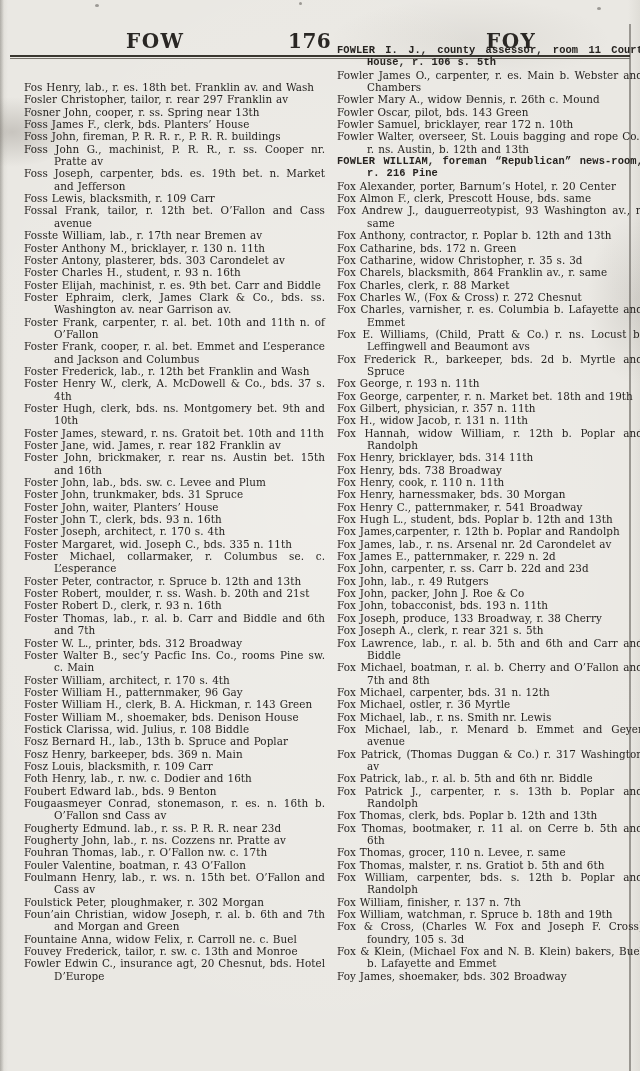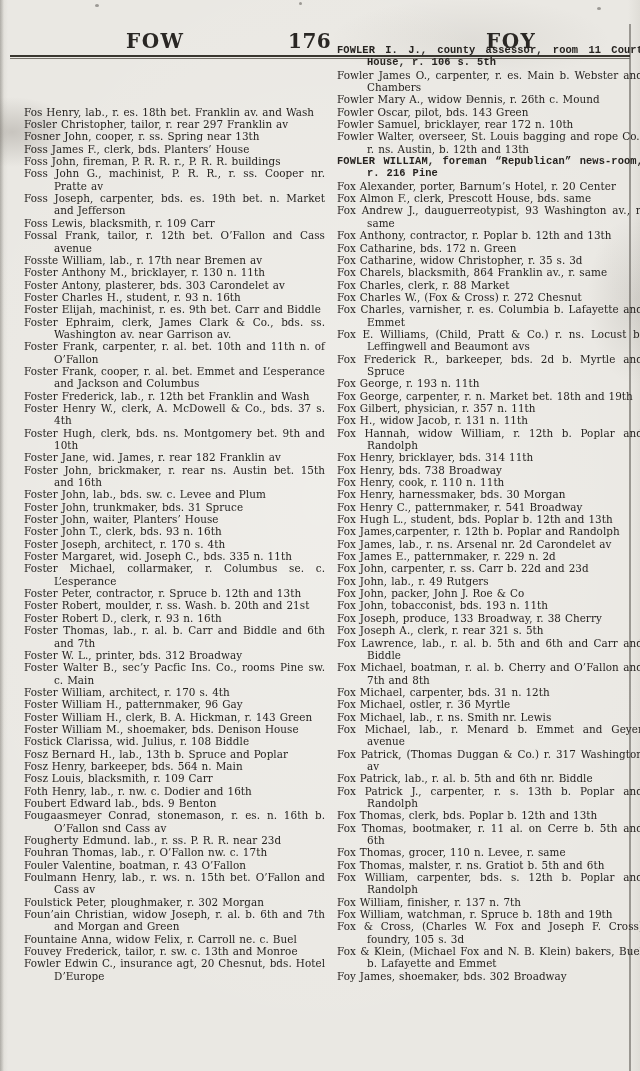--- a/index.html
+++ b/index.html
@@ -90,20 +90,21 @@
         <p class="entry">Foster Anthony M., bricklayer, r. 130 n. 11th</p>
         <p class="entry">Foster Antony, plasterer, bds. 303 Carondelet av</p>
         <p class="entry">Foster Charles H., student, r. 93 n. 16th</p>
         <p class="entry">Foster Elijah, machinist, r. es. 9th bet. Carr and Biddle</p>
         <p class="entry">Foster Ephraim, clerk, James Clark &amp; Co., bds. ss. Washington av. near Garrison av.</p>
         <p class="entry">Foster Frank, carpenter, r. al. bet. 10th and 11th n. of O’Fallon</p>
         <p class="entry">Foster Frank, cooper, r. al. bet. Emmet and L’esperance and Jackson and Columbus</p>
         <p class="entry">Foster Frederick, lab., r. 12th bet Franklin and Wash</p>
         <p class="entry">Foster Henry W., clerk, A. McDowell &amp; Co., bds. 37 s. 4th</p>
         <p class="entry">Foster Hugh, clerk, bds. ns. Montgomery bet. 9th and 10th</p>
+        <p class="entry">Foster James, steward, r. ns. Gratoit bet. 10th and 11th</p>
         <p class="entry">Foster Jane, wid. James, r. rear 182 Franklin av</p>
         <p class="entry">Foster John, brickmaker, r. rear ns. Austin bet. 15th and 16th</p>
         <p class="entry">Foster John, lab., bds. sw. c. Levee and Plum</p>
         <p class="entry">Foster John, trunkmaker, bds. 31 Spruce</p>
         <p class="entry">Foster John, waiter, Planters’ House</p>
         <p class="entry">Foster John T., clerk, bds. 93 n. 16th</p>
         <p class="entry">Foster Joseph, architect, r. 170 s. 4th</p>
         <p class="entry">Foster Margaret, wid. Joseph C., bds. 335 n. 11th</p>
         <p class="entry">Foster Michael, collarmaker, r. Columbus se. c. L’esperance</p>
         <p class="entry">Foster Peter, contractor, r. Spruce b. 12th and 13th</p>
@@ -111,26 +112,27 @@
         <p class="entry">Foster Robert D., clerk, r. 93 n. 16th</p>
         <p class="entry">Foster Thomas, lab., r. al. b. Carr and Biddle and 6th and 7th</p>
         <p class="entry">Foster W. L., printer, bds. 312 Broadway</p>
         <p class="entry">Foster Walter B., sec’y Pacfic Ins. Co., rooms Pine sw. c. Main</p>
         <p class="entry">Foster William, architect, r. 170 s. 4th</p>
         <p class="entry">Foster William H., patternmaker, 96 Gay</p>
         <p class="entry">Foster William H., clerk, B. A. Hickman, r. 143 Green</p>
         <p class="entry">Foster William M., shoemaker, bds. Denison House</p>
         <p class="entry">Fostick Clarissa, wid. Julius, r. 108 Biddle</p>
         <p class="entry">Fosz Bernard H., lab., 13th b. Spruce and Poplar</p>
-        <p class="entry">Fosz Henry, barkeeper, bds. 564 n. Main</p>
+        <p class="entry">Fosz Henry, barkeeper, bds. 369 n. Main</p>
         <p class="entry">Fosz Louis, blacksmith, r. 109 Carr</p>
         <p class="entry">Foth Henry, lab., r. nw. c. Dodier and 16th</p>
         <p class="entry">Foubert Edward lab., bds. 9 Benton</p>
         <p class="entry">Fougaasmeyer Conrad, stonemason, r. es. n. 16th b. O’Fallon snd Cass av</p>
         <p class="entry">Fougherty Edmund. lab., r. ss. P. R. R. near 23d</p>
+        <p class="entry">Fougherty John, lab., r. ns. Cozzens nr. Pratte av</p>
         <p class="entry">Fouhran Thomas, lab., r. O’Fallon nw. c. 17th</p>
         <p class="entry">Fouler Valentine, boatman, r. 43 O’Fallon</p>
         <p class="entry">Foulmann Henry, lab., r. ws. n. 15th bet. O’Fallon and Cass av</p>
         <p class="entry">Foulstick Peter, ploughmaker, r. 302 Morgan</p>
         <p class="entry">Foun’ain Christian, widow Joseph, r. al. b. 6th and 7th and Morgan and Green</p>
         <p class="entry">Fountaine Anna, widow Felix, r. Carroll ne. c. Buel</p>
         <p class="entry">Fouvey Frederick, tailor, r. sw. c. 13th and Monroe</p>
         <p class="entry">Fowler Edwin C., insurance agt, 20 Chesnut, bds. Hotel D’Europe</p>
       </section>
     <div class="divider"></div>

